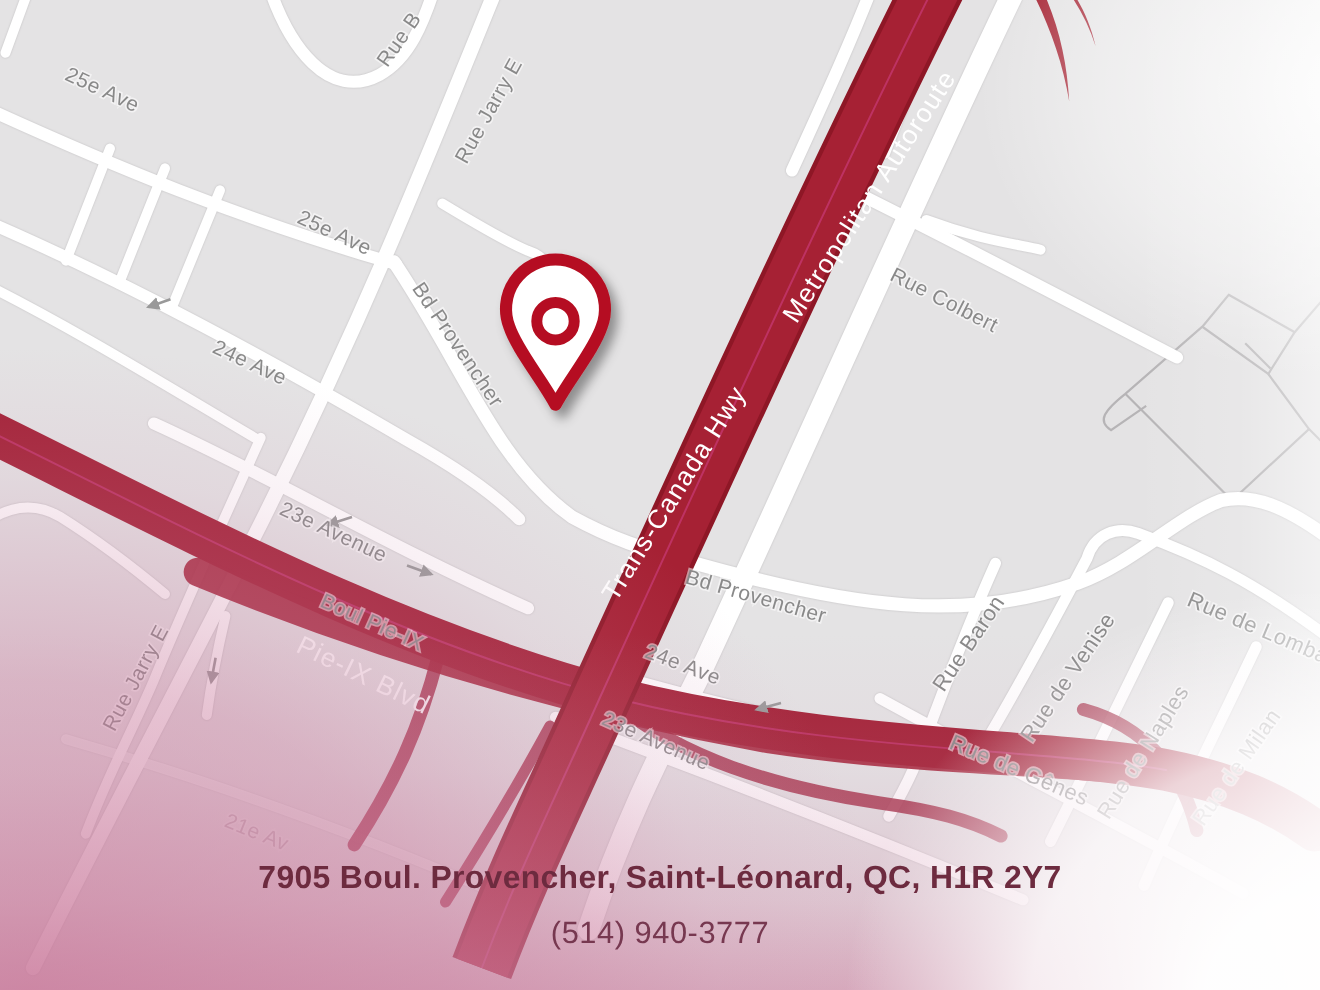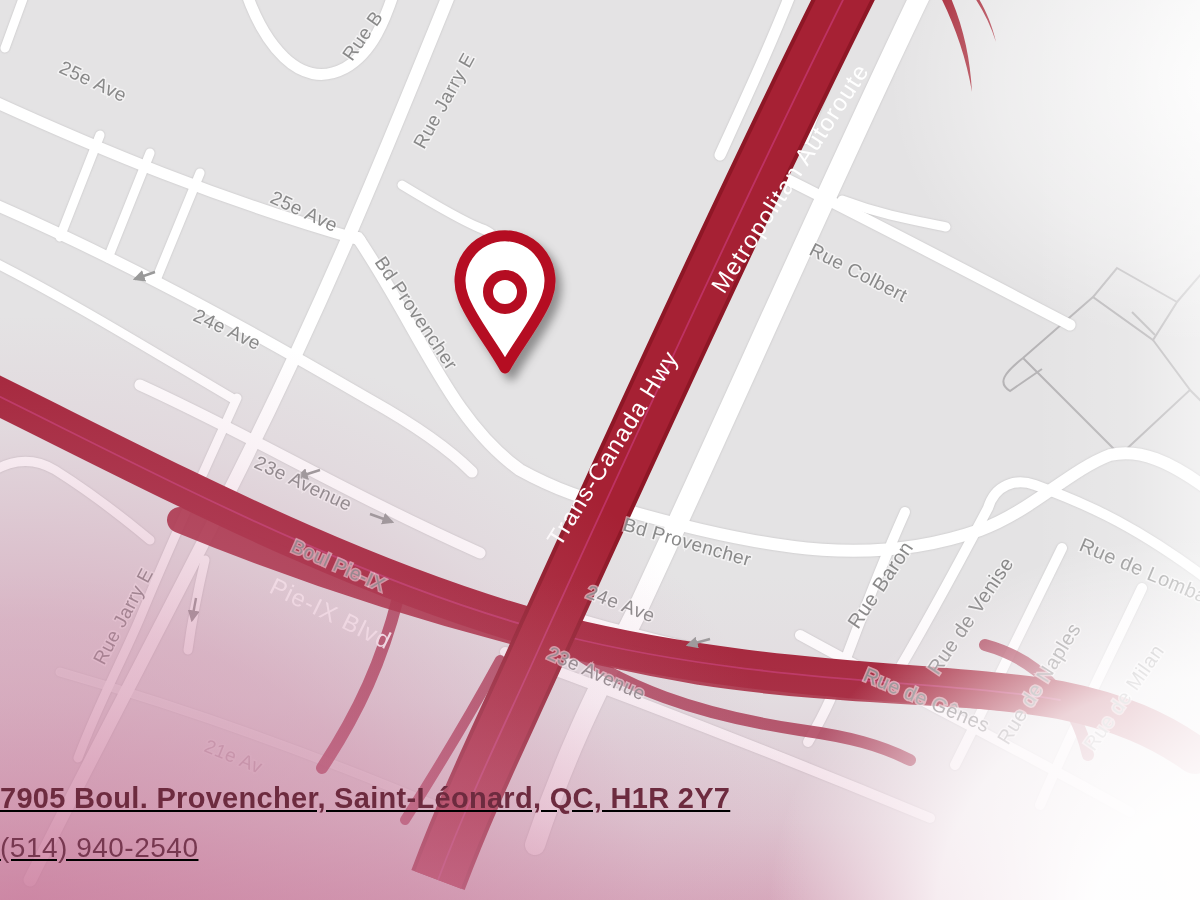--- a/index.html
+++ b/index.html
@@ -51,21 +51,21 @@
       radial-gradient(ellipse 430px 340px at 102% 9%,
         rgba(255,255,255,.85) 0%, rgba(255,255,255,.38) 52%,
         rgba(255,255,255,0) 78%),
       linear-gradient(to left,
         rgba(255,255,255,.50) 0%, rgba(255,255,255,.16) 6%,
         rgba(255,255,255,0) 14%);
   }
 
   .footer{
     position:absolute;left:0;right:0;top:784px;
-    pointer-events:none;text-decoration:underline;
+    text-align:center;pointer-events:none;
   }
   .addr{
     font-size:29px;font-weight:700;color:#6d2b3f;
     letter-spacing:.3px;line-height:1.0;
   }
   .phone{
     margin-top:19px;
     font-size:28px;font-weight:400;color:#773850;
     letter-spacing:.5px;pointer-events:auto;
   }
@@ -217,14 +217,14 @@
     <circle cx="505" cy="292" r="17" fill="#ffffff" stroke="#b50e20" stroke-width="10"></circle>
   </g>
 </svg>
 </div>
 
 <div class="fog-pink"></div>
 <div class="fog-white"></div>
 
 <div class="footer">
   <div class="addr">7905 Boul. Provencher, Saint-Léonard, QC, H1R 2Y7</div>
-  <div class="phone">(514) 940-2540</div>
+  <div class="phone">(514) 940-3777</div>
 </div>
 
 </body></html>

